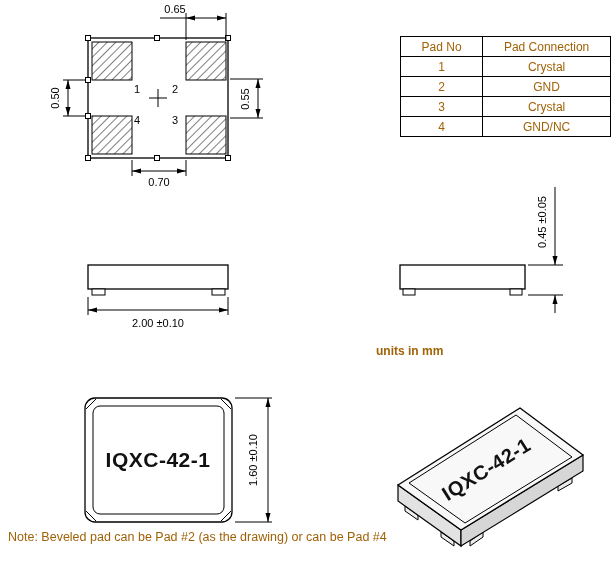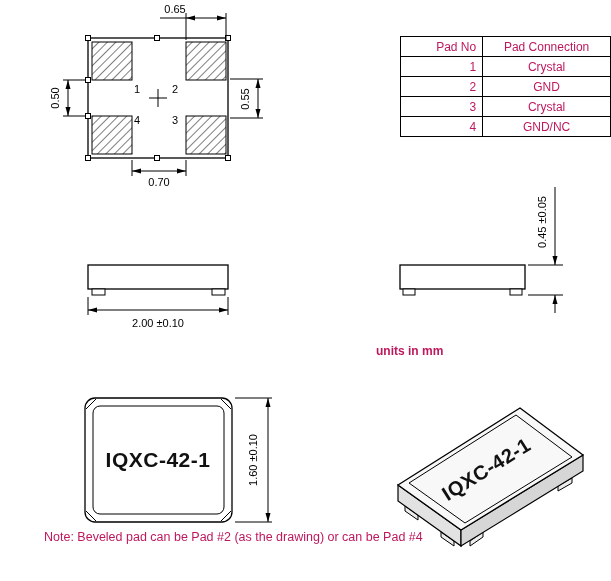--- a/index.html
+++ b/index.html
@@ -1,31 +1,31 @@
 <!DOCTYPE html>
 <html><head>
 <meta charset="utf-8">
 <style>
   html,body{margin:0;padding:0;background:#fff;}
   .canvas{position:relative;width:611px;height:581px;background:#fff;overflow:hidden;
-          font-family:"Liberation Sans","DejaVu Sans",sans-serif;color:#be185d;}
+          font-family:"Liberation Sans","DejaVu Sans",sans-serif;color:#a16207;}
   .abs{position:absolute;}
   svg{overflow:visible;}
   svg line, svg path.dimline{stroke:#000;stroke-width:1;fill:none;}
   svg .outline{stroke:#000;stroke-width:1.3;fill:#fff;}
   svg .thin{stroke:#000;stroke-width:1;fill:#fff;}
   svg .arrow{fill:#000;stroke:none;}
   .dim-text{font-family:"Liberation Sans","DejaVu Sans",sans-serif;font-size:11px;fill:#000;}
   .pad-label{font-family:"Liberation Sans","DejaVu Sans",sans-serif;font-size:11px;fill:#000;}
   .marking-text{font-family:"Liberation Sans","DejaVu Sans",sans-serif;font-size:21px;font-weight:bold;fill:#111;letter-spacing:0.5px;}
   .iso-text{font-family:"Liberation Sans","DejaVu Sans",sans-serif;font-size:20px;font-weight:bold;fill:#111;letter-spacing:0.5px;}
   table.padtable{border-collapse:collapse;font-size:12px;}
   table.padtable th, table.padtable td{border:1px solid #000;font-weight:normal;
       text-align:center;padding:1.5px 6px;height:16px;}
-  table.padtable th:first-child, table.padtable td:first-child{width:72px;text-align:right;}
+  table.padtable th:first-child, table.padtable td:first-child{width:72px;}
   table.padtable th:last-child, table.padtable td:last-child{width:118px;}
   .units-label{font-size:12px;font-weight:bold;}
   .note-text{font-size:12.5px;}
 </style>
 </head>
 <body>
 
 <div class="canvas">
 
   <svg class="abs" style="left:30px;top:0;" width="270" height="200">
@@ -196,15 +196,15 @@
       <path d="M95,146 L108,137 L108,142 L95,151 z" fill="#ededed" stroke="#000"></path>
       <path d="M183,91 L197,83 L197,88 L183,96 z" fill="#ededed" stroke="#000"></path>
     </g>
     <path d="M23,90 L86,135 L86,151 L23,106 z" fill="#e2e2e2" stroke="#000" stroke-width="1.2"></path>
     <path d="M86,135 L208,60 L208,76 L86,151 z" fill="#d6d6d6" stroke="#000" stroke-width="1.2"></path>
     <path d="M23,90 L145,13 L208,60 L86,135 z" fill="#f8f8f8" stroke="#000" stroke-width="1.3" stroke-linejoin="round"></path>
     <path d="M34,88 L141,20 L197,62 L90,128 z" fill="none" stroke="#000" stroke-width="1" stroke-linejoin="round"></path>
     <text class="iso-text" x="115" y="80" text-anchor="middle" transform="rotate(-32 115 80)">IQXC-42-1</text>
   </svg>
 
-  <div class="abs note-text" style="left:8px;top:530px;margin-left:36px;">Note: Beveled pad can be Pad #2 (as the drawing) or can be Pad #4</div>
+  <div class="abs note-text" style="left:8px;top:530px;">Note: Beveled pad can be Pad #2 (as the drawing) or can be Pad #4</div>
 
 </div>
 
 </body></html>

